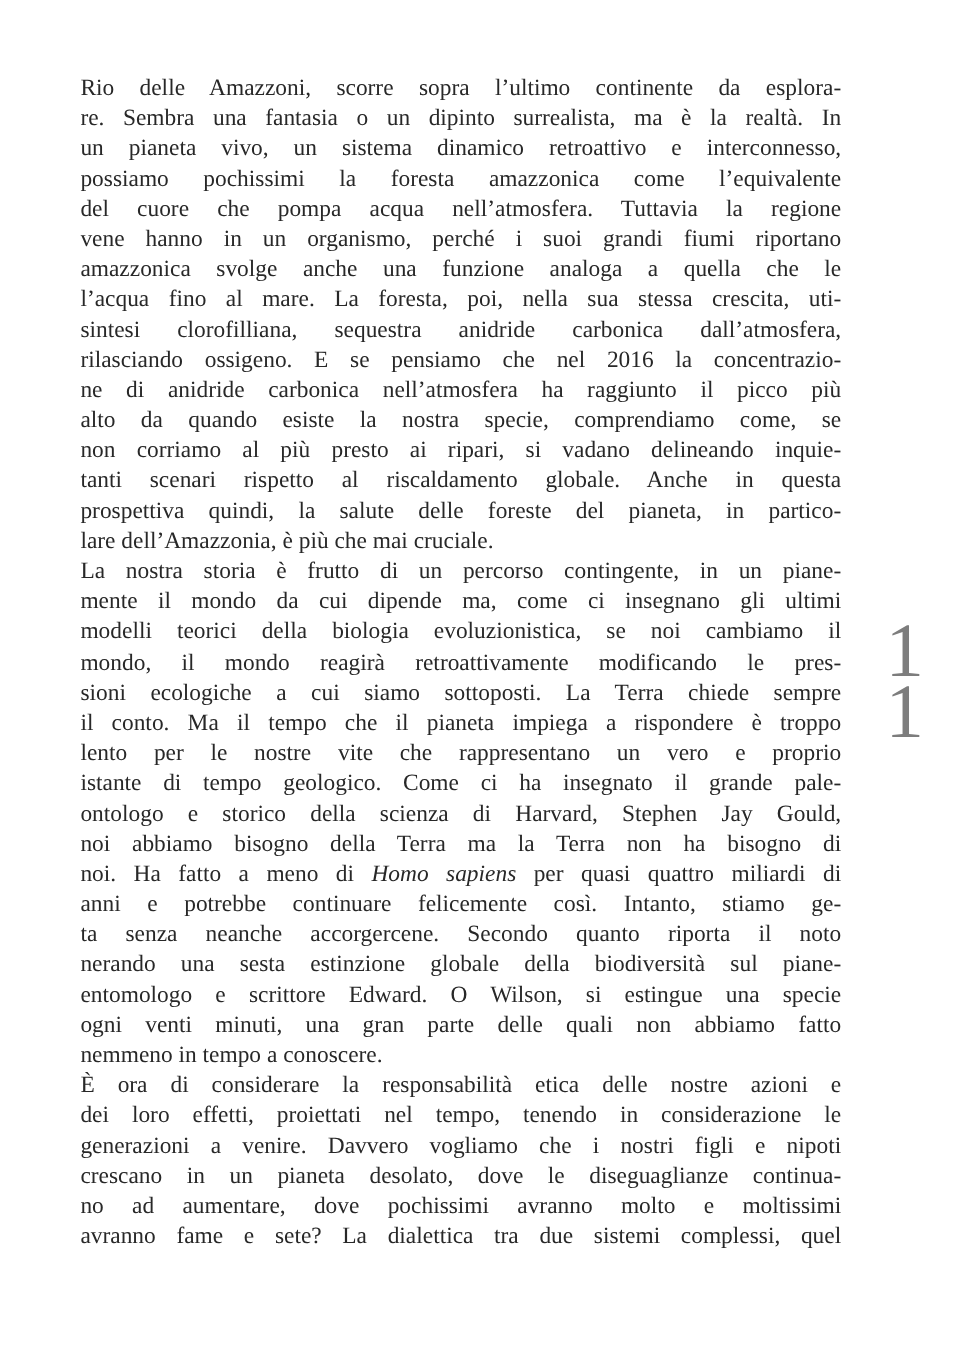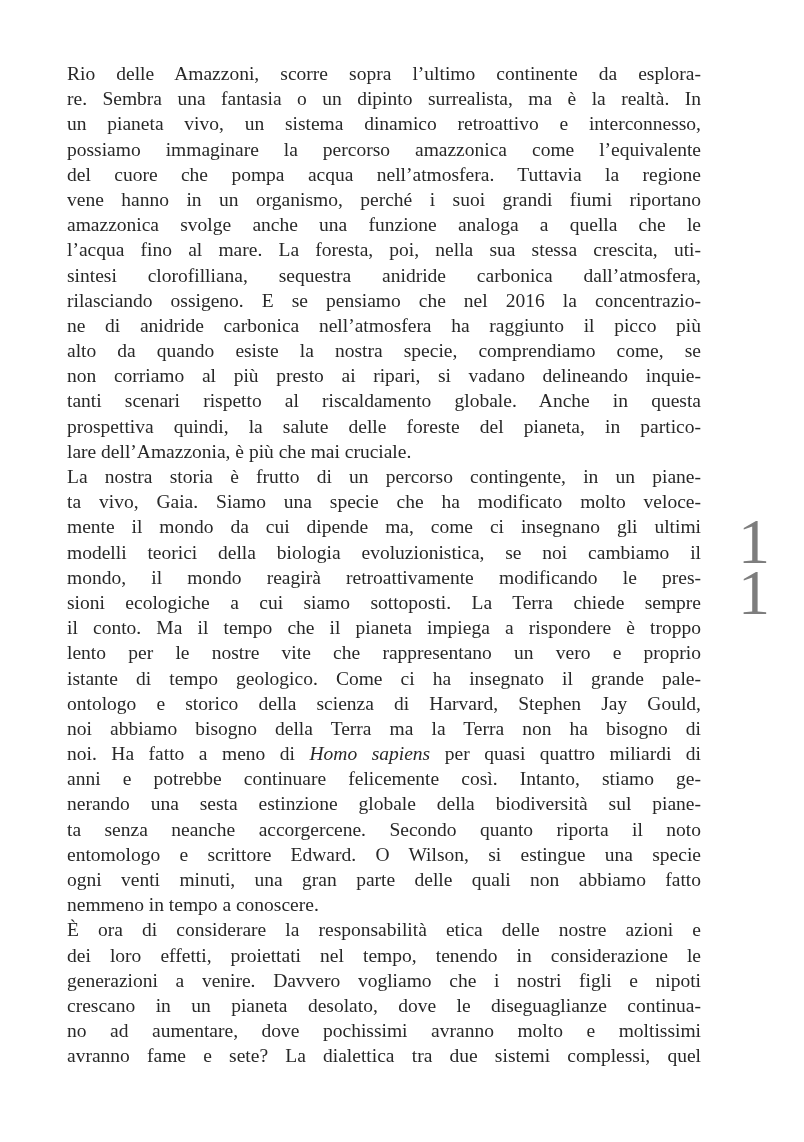--- a/index.html
+++ b/index.html
@@ -53,50 +53,49 @@
 </style>
 </head>
 <body style="background: rgb(255, 255, 255);">
 
 <div class="page">
   <div class="text-block" id="text-block">
       <div class="paragraph">
         <div class="text-line">Rio delle Amazzoni, scorre sopra l’ultimo continente da esplora-</div>
         <div class="text-line">re. Sembra una fantasia o un dipinto surrealista, ma è la realtà. In</div>
         <div class="text-line">un pianeta vivo, un sistema dinamico retroattivo e interconnesso,</div>
-        <div class="text-line">possiamo immaginare la percorso amazzonica come l’equivalente</div>
+        <div class="text-line">possiamo pochissimi la foresta amazzonica come l’equivalente</div>
         <div class="text-line">del cuore che pompa acqua nell’atmosfera. Tuttavia la regione</div>
         <div class="text-line">vene hanno in un organismo, perché i suoi grandi fiumi riportano</div>
         <div class="text-line">amazzonica svolge anche una funzione analoga a quella che le</div>
         <div class="text-line">l’acqua fino al mare. La foresta, poi, nella sua stessa crescita, uti-</div>
         <div class="text-line">sintesi clorofilliana, sequestra anidride carbonica dall’atmosfera,</div>
         <div class="text-line">rilasciando ossigeno. E se pensiamo che nel 2016 la concentrazio-</div>
         <div class="text-line">ne di anidride carbonica nell’atmosfera ha raggiunto il picco più</div>
         <div class="text-line">alto da quando esiste la nostra specie, comprendiamo come, se</div>
         <div class="text-line">non corriamo al più presto ai ripari, si vadano delineando inquie-</div>
         <div class="text-line">tanti scenari rispetto al riscaldamento globale. Anche in questa</div>
         <div class="text-line">prospettiva quindi, la salute delle foreste del pianeta, in partico-</div>
         <div class="text-line last">lare dell’Amazzonia, è più che mai cruciale.</div>
       </div>
       <div class="paragraph">
         <div class="text-line">La nostra storia è frutto di un percorso contingente, in un piane-</div>
-        <div class="text-line">ta vivo, Gaia. Siamo una specie che ha modificato molto veloce-</div>
         <div class="text-line">mente il mondo da cui dipende ma, come ci insegnano gli ultimi</div>
         <div class="text-line">modelli teorici della biologia evoluzionistica, se noi cambiamo il</div>
         <div class="text-line">mondo, il mondo reagirà retroattivamente modificando le pres-</div>
         <div class="text-line">sioni ecologiche a cui siamo sottoposti. La Terra chiede sempre</div>
         <div class="text-line">il conto. Ma il tempo che il pianeta impiega a rispondere è troppo</div>
         <div class="text-line">lento per le nostre vite che rappresentano un vero e proprio</div>
         <div class="text-line">istante di tempo geologico. Come ci ha insegnato il grande pale-</div>
         <div class="text-line">ontologo e storico della scienza di Harvard, Stephen Jay Gould,</div>
         <div class="text-line">noi abbiamo bisogno della Terra ma la Terra non ha bisogno di</div>
         <div class="text-line">noi. Ha fatto a meno di <i>Homo sapiens</i> per quasi quattro miliardi di</div>
         <div class="text-line">anni e potrebbe continuare felicemente così. Intanto, stiamo ge-</div>
+        <div class="text-line">ta senza neanche accorgercene. Secondo quanto riporta il noto</div>
         <div class="text-line">nerando una sesta estinzione globale della biodiversità sul piane-</div>
-        <div class="text-line">ta senza neanche accorgercene. Secondo quanto riporta il noto</div>
         <div class="text-line">entomologo e scrittore Edward. O Wilson, si estingue una specie</div>
         <div class="text-line">ogni venti minuti, una gran parte delle quali non abbiamo fatto</div>
         <div class="text-line last">nemmeno in tempo a conoscere.</div>
       </div>
       <div class="paragraph">
         <div class="text-line">È ora di considerare la responsabilità etica delle nostre azioni e</div>
         <div class="text-line">dei loro effetti, proiettati nel tempo, tenendo in considerazione le</div>
         <div class="text-line">generazioni a venire. Davvero vogliamo che i nostri figli e nipoti</div>
         <div class="text-line">crescano in un pianeta desolato, dove le diseguaglianze continua-</div>
         <div class="text-line">no ad aumentare, dove pochissimi avranno molto e moltissimi</div>

